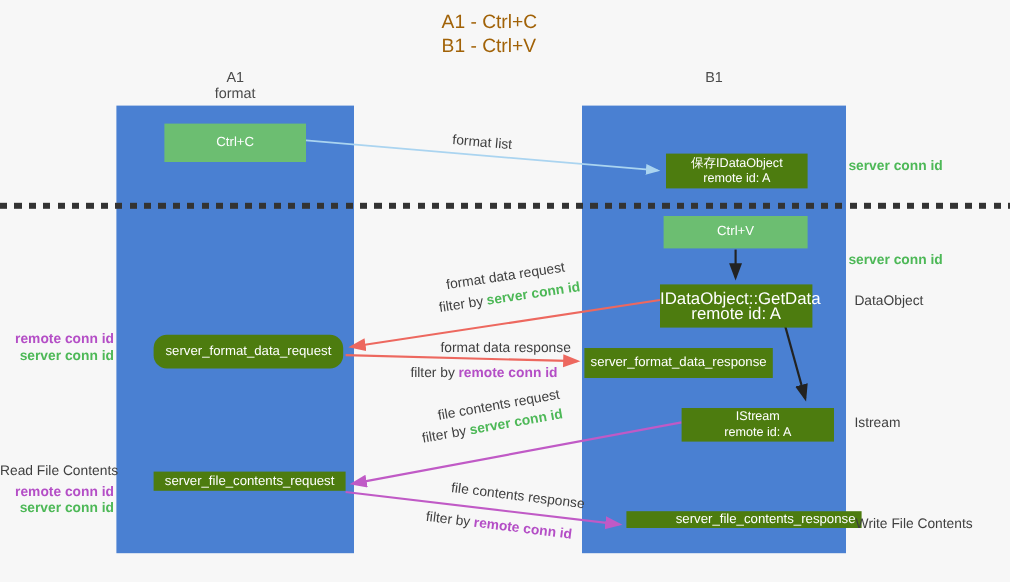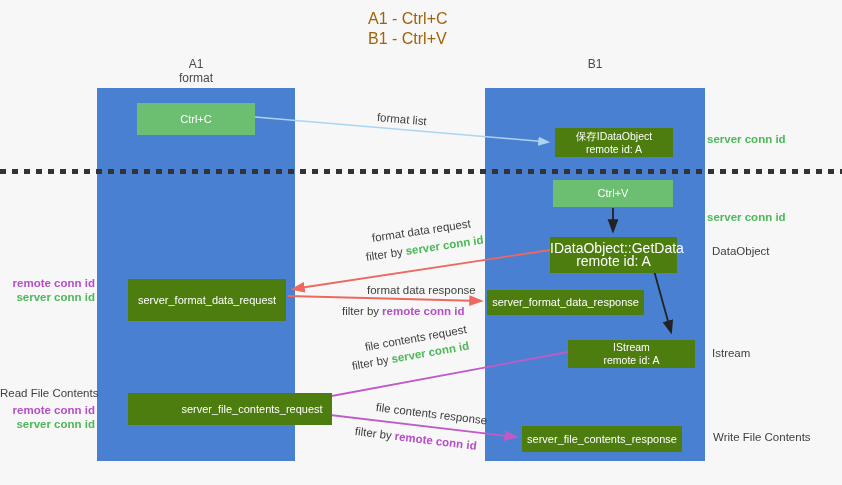--- a/index.html
+++ b/index.html
@@ -32,25 +32,25 @@
 
   
   .node{position:absolute;color:#fff;text-align:center;font-size:11px;
     display:flex;flex-direction:column;justify-content:center;line-height:13px;}
   .node.green{background:#6cbe71;}
   .node.orange{background:#4d7c0f;}
   .n-ctrl-c{left:137px;top:103px;width:118px;height:32px;}
   .n-save-do{left:555px;top:128px;width:118px;height:29px;font-size:10.5px;}
   .n-ctrl-v{left:553px;top:180px;width:120px;height:27px;align-items:center;}
   .n-getdata{left:550px;top:237px;width:127px;height:36px;font-size:14px;}
-  .n-fmt-req{left:128px;top:279px;width:158px;height:42px;}
+  .n-fmt-req{left:128px;top:279px;width:158px;height:28px;border-radius:11px;}
   .n-fmt-resp{left:487px;top:290px;width:157px;height:25px;}
   .n-istream{left:568px;top:340px;width:127px;height:28px;font-size:10.5px;}
-  .n-file-req{left:128px;top:393px;width:160px;height:32px;padding-left:44px;}
-  .n-file-resp{left:522px;top:426px;width:160px;height:26px;}
+  .n-file-req{left:128px;top:393px;width:160px;height:16px;}
+  .n-file-resp{left:522px;top:426px;width:160px;height:14px;padding-left:36px;}
 
   
   .elabel{position:absolute;font-size:11.5px;white-space:nowrap;transform-origin:left center;color:#3f3f3f;}
   .l-format-list{left:377px;top:111px;transform:rotate(5deg);}
   .l-fdr{left:372px;top:232px;transform:rotate(-8.5deg);}
   .l-fdr-filter{left:366px;top:251px;transform:rotate(-8.5deg);}
   .l-fdresp{left:367px;top:284px;}
   .l-fdresp-filter{left:342px;top:305px;}
   .l-fcr{left:365px;top:341px;transform:rotate(-10deg);}
   .l-fcr-filter{left:352px;top:360px;transform:rotate(-10deg);}

